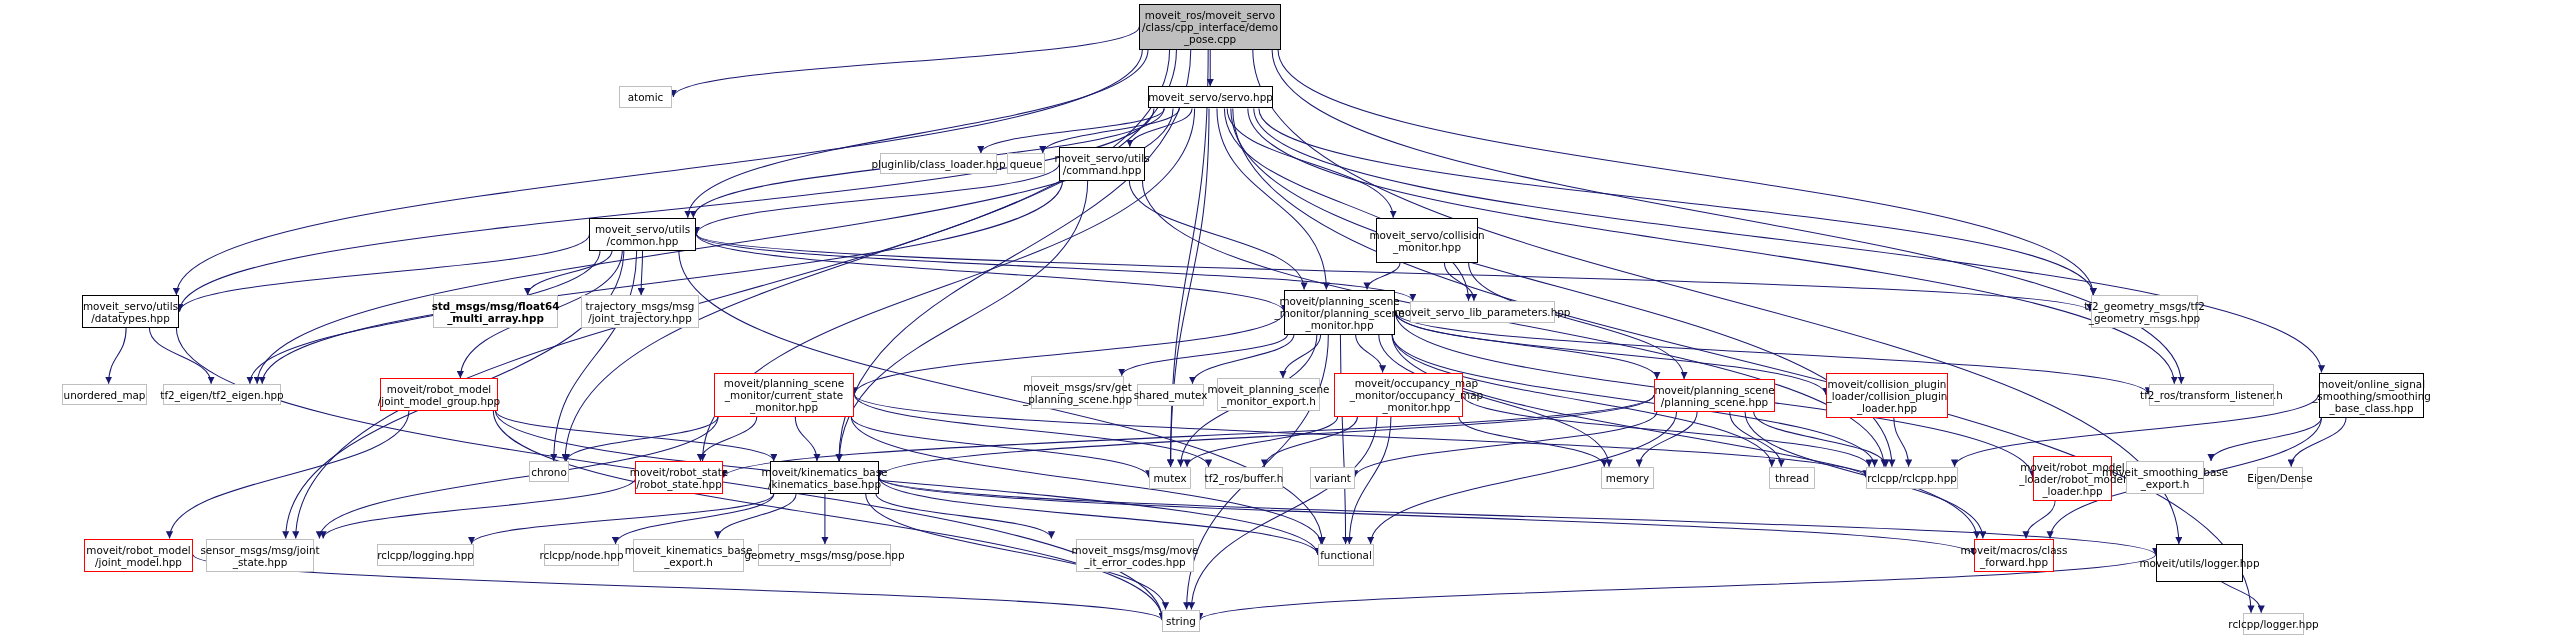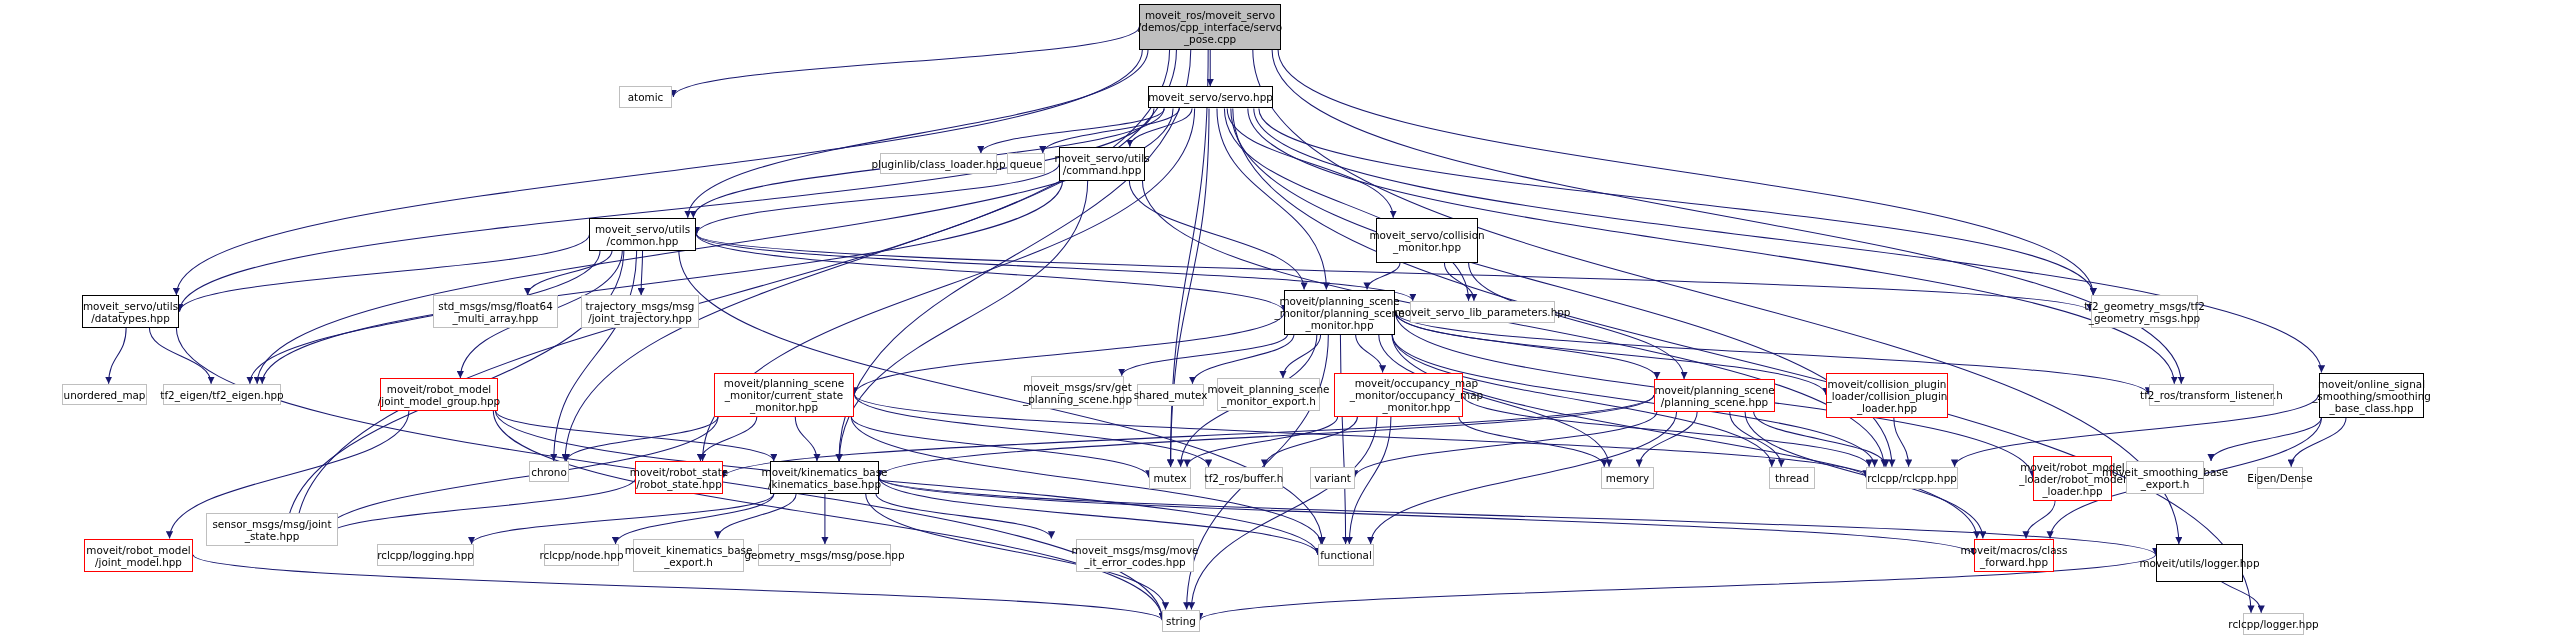--- a/index.html
+++ b/index.html
@@ -134,35 +134,35 @@
       <path d="M1101,598.5 C1101,647 2473,647 2473,695.5" fill="none" stroke="#191970" stroke-width="1.3" marker-end="url(#arrow)"></path>
       <path d="M1101,598.5 C1101,647 2701,647 2701,695.5" fill="none" stroke="#191970" stroke-width="1.3" marker-end="url(#arrow)"></path>
       <path d="M2575.1735751295337,627 C2575.1735751295337,651 2538.6139896373056,651 2538.6139896373056,675" fill="none" stroke="#191970" stroke-width="1.3" marker-end="url(#arrow)"></path>
       <path d="M2701,695.5 C2701,736.5 1503,736.5 1503,777.5" fill="none" stroke="#191970" stroke-width="1.3" marker-end="url(#arrow)"></path>
       <path d="M2770.0203488372094,709 C2770.0203488372094,738.5 2833.4796511627906,738.5 2833.4796511627906,768" fill="none" stroke="#191970" stroke-width="1.3" marker-end="url(#arrow)"></path>
       <path d="M241,695.5 C241,736.5 1456,736.5 1456,777.5" fill="none" stroke="#191970" stroke-width="1.3" marker-end="url(#arrow)"></path>
     </g>
 </svg>
 <div id="nodes">
     <div class="node root" style="left: 1139px; top: 4px; width: 142px; height: 46px;">moveit_ros/moveit_servo
-/demos/cpp_interface/servo
+/class/cpp_interface/demo
 _pose.cpp</div>
     <div class="node int" style="left: 1148px; top: 86px; width: 125px; height: 22.4px;">moveit_servo/servo.hpp</div>
     <div class="node ext" style="left: 619px; top: 86px; width: 53px; height: 21.6px;">atomic</div>
     <div class="node ext" style="left: 880px; top: 153px; width: 117px; height: 21px;">pluginlib/class_loader.hpp</div>
     <div class="node ext" style="left: 1007px; top: 153px; width: 38px; height: 21px;">queue</div>
     <div class="node int" style="left: 1059px; top: 147px; width: 86px; height: 34px;">moveit_servo/utils
 /command.hpp</div>
     <div class="node int" style="left: 589px; top: 218px; width: 107px; height: 33px;">moveit_servo/utils
 /common.hpp</div>
     <div class="node int" style="left: 1376px; top: 218px; width: 102px; height: 45px;">moveit_servo/collision
 _monitor.hpp</div>
     <div class="node int" style="left: 82px; top: 295px; width: 97px; height: 33px;">moveit_servo/utils
 /datatypes.hpp</div>
-    <div class="node ext" style="left: 433px; top: 295px; width: 125px; height: 33px;">std_msgs/msg/float64
+    <div class="node ext" style="left: 433px; top: 295px; width: 125px; height: 33px; font-weight: bold;">std_msgs/msg/float64
 _multi_array.hpp</div>
     <div class="node ext" style="left: 581px; top: 295px; width: 118px; height: 33px;">trajectory_msgs/msg
 /joint_trajectory.hpp</div>
     <div class="node int" style="left: 1284px; top: 290px; width: 111px; height: 45px;">moveit/planning_scene
 _monitor/planning_scene
 _monitor.hpp</div>
     <div class="node ext" style="left: 1410px; top: 301px; width: 145px; height: 21.6px;">moveit_servo_lib_parameters.hpp</div>
     <div class="node ext" style="left: 2091px; top: 295px; width: 107px; height: 33px;">tf2_geometry_msgs/tf2
 _geometry_msgs.hpp</div>
     <div class="node ext" style="left: 62px; top: 384px; width: 85px; height: 21px;">unordered_map</div>
@@ -201,21 +201,21 @@
     <div class="node ext" style="left: 1769px; top: 467px; width: 46px; height: 21.6px;">thread</div>
     <div class="node ext" style="left: 1866px; top: 467px; width: 92px; height: 21.6px;">rclcpp/rclcpp.hpp</div>
     <div class="node red" style="left: 2033px; top: 456px; width: 79px; height: 45px;">moveit/robot_model
 _loader/robot_model
 _loader.hpp</div>
     <div class="node ext" style="left: 2126px; top: 461px; width: 78px; height: 33px;">moveit_smoothing_base
 _export.h</div>
     <div class="node ext" style="left: 2257px; top: 467px; width: 46px; height: 21.6px;">Eigen/Dense</div>
     <div class="node red" style="left: 84px; top: 539px; width: 109px; height: 33px;">moveit/robot_model
 /joint_model.hpp</div>
-    <div class="node ext" style="left: 206px; top: 513px; width: 132px; height: 33px;">sensor_msgs/msg/joint
+    <div class="node ext" style="left: 206px; top: 539px; width: 108px; height: 33px;">sensor_msgs/msg/joint
 _state.hpp</div>
     <div class="node ext" style="left: 377px; top: 544px; width: 97px; height: 21.6px;">rclcpp/logging.hpp</div>
     <div class="node ext" style="left: 544px; top: 544px; width: 75px; height: 21.6px;">rclcpp/node.hpp</div>
     <div class="node ext" style="left: 633px; top: 539px; width: 111px; height: 33px;">moveit_kinematics_base
 _export.h</div>
     <div class="node ext" style="left: 758px; top: 544px; width: 133px; height: 21.6px;">geometry_msgs/msg/pose.hpp</div>
     <div class="node ext" style="left: 1048px; top: 539px; width: 118px; height: 33px; margin-left: 28px;">moveit_msgs/msg/move
 _it_error_codes.hpp</div>
     <div class="node ext" style="left: 1318px; top: 544px; width: 56px; height: 21.6px;">functional</div>
     <div class="node red" style="left: 1974px; top: 539px; width: 80px; height: 33px;">moveit/macros/class

